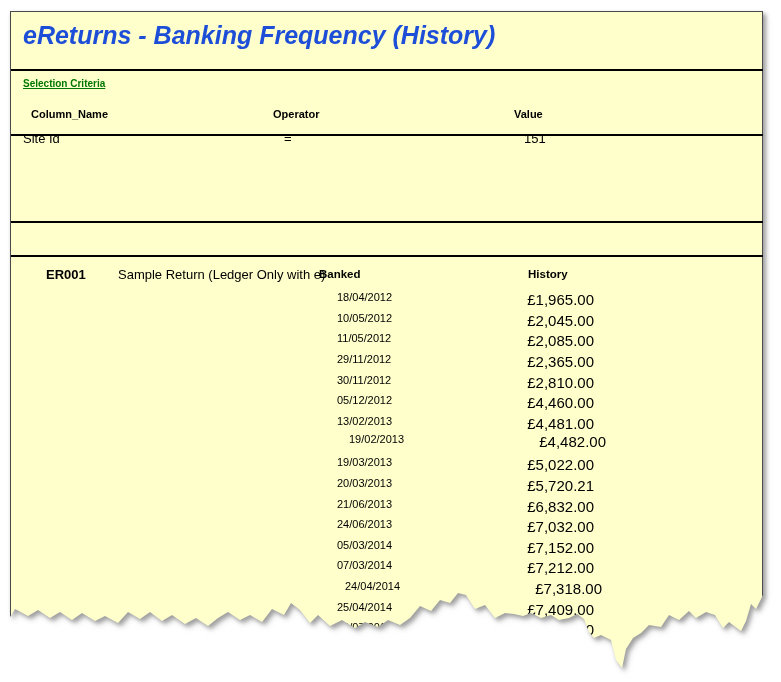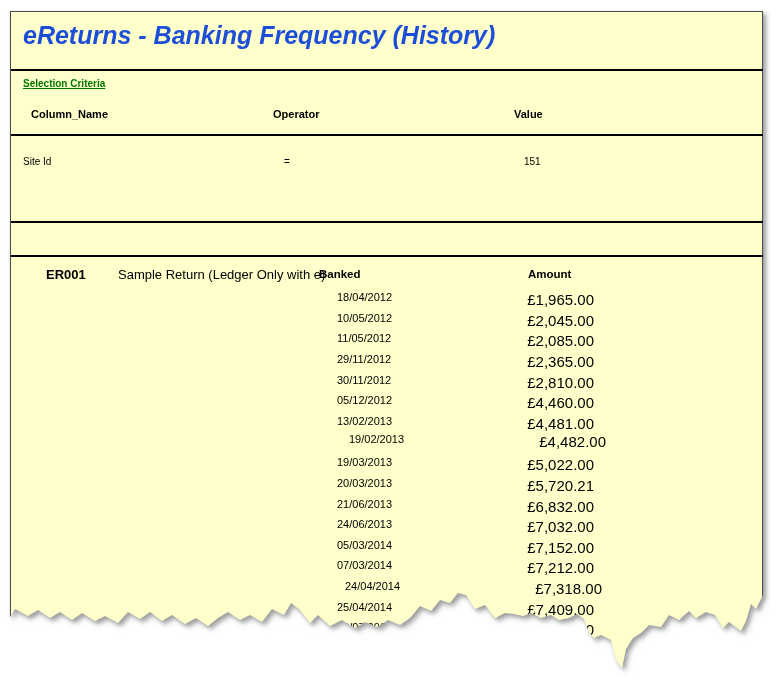--- a/index.html
+++ b/index.html
@@ -69,21 +69,21 @@
     font-size: 10px;
     font-weight: bold;
     color: #007700;
     text-decoration: underline;
     cursor: pointer;
   }
   .col-hdr { top: 96px; font-size: 11px; font-weight: bold; color: #000; }
   .col-hdr-name  { left: 12px; margin-left: 8px; }
   .col-hdr-op    { left: 262px; }
   .col-hdr-value { left: 503px; }
-  .crit-row { top: 144px; font-size: 10px; color: #000; text-align: right; }
+  .crit-row { top: 119px; font-size: 13px; color: #000; text-align: right; }
   .crit-name  { left: 12px; }
   .crit-op    { left: 273px; }
   .crit-value { left: 513px; }
   .ret-code {
     left: 35px; top: 255px;
     font-size: 13px; font-weight: bold; color: #000;
   }
   .ret-name {
     left: 107px; top: 255px;
     font-size: 13px; color: #000;
@@ -128,21 +128,21 @@
     <div class="abs crit-row crit-name">Site Id</div>
     <div class="abs crit-row crit-op">=</div>
     <div class="abs crit-row crit-value">151</div>
 
     <div class="hline hline-3"></div>
     <div class="hline hline-4"></div>
 
     <div class="abs tbl-hdr tbl-hdr-banked">Banked</div>
     <div class="abs ret-code">ER001</div>
     <div class="abs ret-name">Sample Return (Ledger Only with e)</div>
-    <div class="abs tbl-hdr tbl-hdr-amount">Amount</div>
+    <div class="abs tbl-hdr tbl-hdr-amount">History</div>
 
     <div>
   <div class="txn-row" style="top: 279px;">
     <span class="txn-date">18/04/2012</span>
     <span class="txn-amount">£1,965.00</span>
   </div>
 
   <div class="txn-row" style="top: 299.65px;">
     <span class="txn-date">10/05/2012</span>
     <span class="txn-amount">£2,045.00</span>

